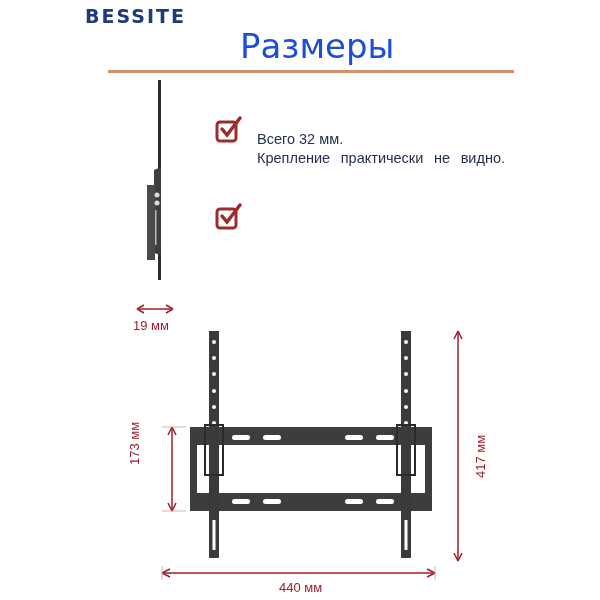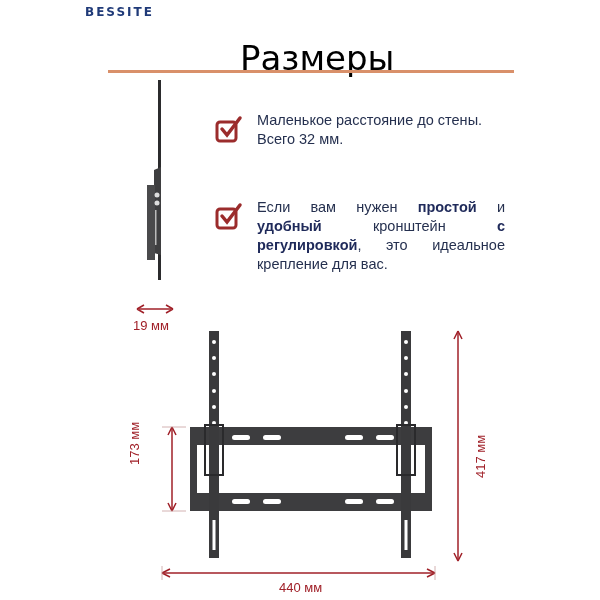--- a/index.html
+++ b/index.html
@@ -1,19 +1,19 @@
 <!DOCTYPE html>
 <html><head>
 <meta charset="utf-8">
 <style>
   html,body{margin:0;padding:0;background:#ffffff;}
   body{width:600px;height:600px;position:relative;overflow:hidden;font-family:"Liberation Sans",sans-serif;}
   .abs{position:absolute;}
-  .brand{left:85px;top:5px;font-family:"DejaVu Sans",sans-serif;font-weight:bold;font-size:12px;letter-spacing:2px;color:#1f3a78;text-align:center;}
-  .title{left:240px;top:26px;font-size:34px;color:#000000;font-family:"DejaVu Sans",sans-serif;margin-top:12px;}
+  .brand{left:85px;top:5px;font-family:"DejaVu Sans",sans-serif;font-weight:bold;font-size:19px;letter-spacing:2px;color:#1f3a78;text-align:center;}
+  .title{left:240px;top:26px;font-size:34px;color:#1d4ed8;font-family:"DejaVu Sans",sans-serif;}
   .rule{left:108px;top:70px;width:406px;height:3px;background:#d9906a;}
   .feature{left:215px;width:292px;}
   .feature .check{position:absolute;left:0;top:4px;width:28px;height:28px;}
   .feature .text{position:absolute;left:42px;top:0;width:248px;font-size:14.5px;line-height:19px;color:#25304f;text-align:justify;}
   .feature b{font-weight:bold;color:#1f2a5a;}
   .dim{color:#a02028;font-size:13px;}
 </style>
 </head>
 <body>
 
@@ -35,31 +35,31 @@
   <path d="M2 7 L9 3 M2 7 L9 11 M38 7 L31 3 M38 7 L31 11" stroke="#a02028" stroke-width="1.5" fill="none"></path>
 </svg>
 <div class="abs dim" style="left:133px;top:318px">19 мм</div>
 
 <div class="abs feature" style="top:111px;height:80px">
   <svg class="check" viewBox="0 0 28 28">
     <rect x="2" y="7" width="19" height="19" rx="3" fill="none" stroke="#9b2c2c" stroke-width="3"></rect>
     <path d="M7 14 L12 20 L25 3" fill="none" stroke="#9b2c2c" stroke-width="3.5" stroke-linecap="round"></path>
   </svg>
   <div class="text">
-    <span>Маленькое расстояние до стены.</span><br>
+    <br>
     <span>Всего 32 мм.</span><br>
+    <span style="display:block;text-align-last:justify;width:248px;text-align:justify">Крепление практически не видно.</span>
   </div>
 </div>
 
 <div class="abs feature" style="top:198px;height:80px">
   <svg class="check" viewBox="0 0 28 28">
     <rect x="2" y="7" width="19" height="19" rx="3" fill="none" stroke="#9b2c2c" stroke-width="3"></rect>
     <path d="M7 14 L12 20 L25 3" fill="none" stroke="#9b2c2c" stroke-width="3.5" stroke-linecap="round"></path>
   </svg>
-  <div class="text"><span>Если вам нужен </span><b>простой</b><span> и </span><b>удобный</b><span> кронштейн </span><b>с регулировкой</b><span>, это идеальное крепление для вас.</span></div>
 </div>
 
 <svg class="abs" style="left:150px;top:325px" width="330" height="260">
 
   <g fill="#3d3d3f">
     <rect x="40" y="102" width="242" height="18"></rect>
     <rect x="40" y="168" width="242" height="18"></rect>
     <rect x="40" y="102" width="7" height="84"></rect>
     <rect x="275" y="102" width="7" height="84"></rect>
   </g>

